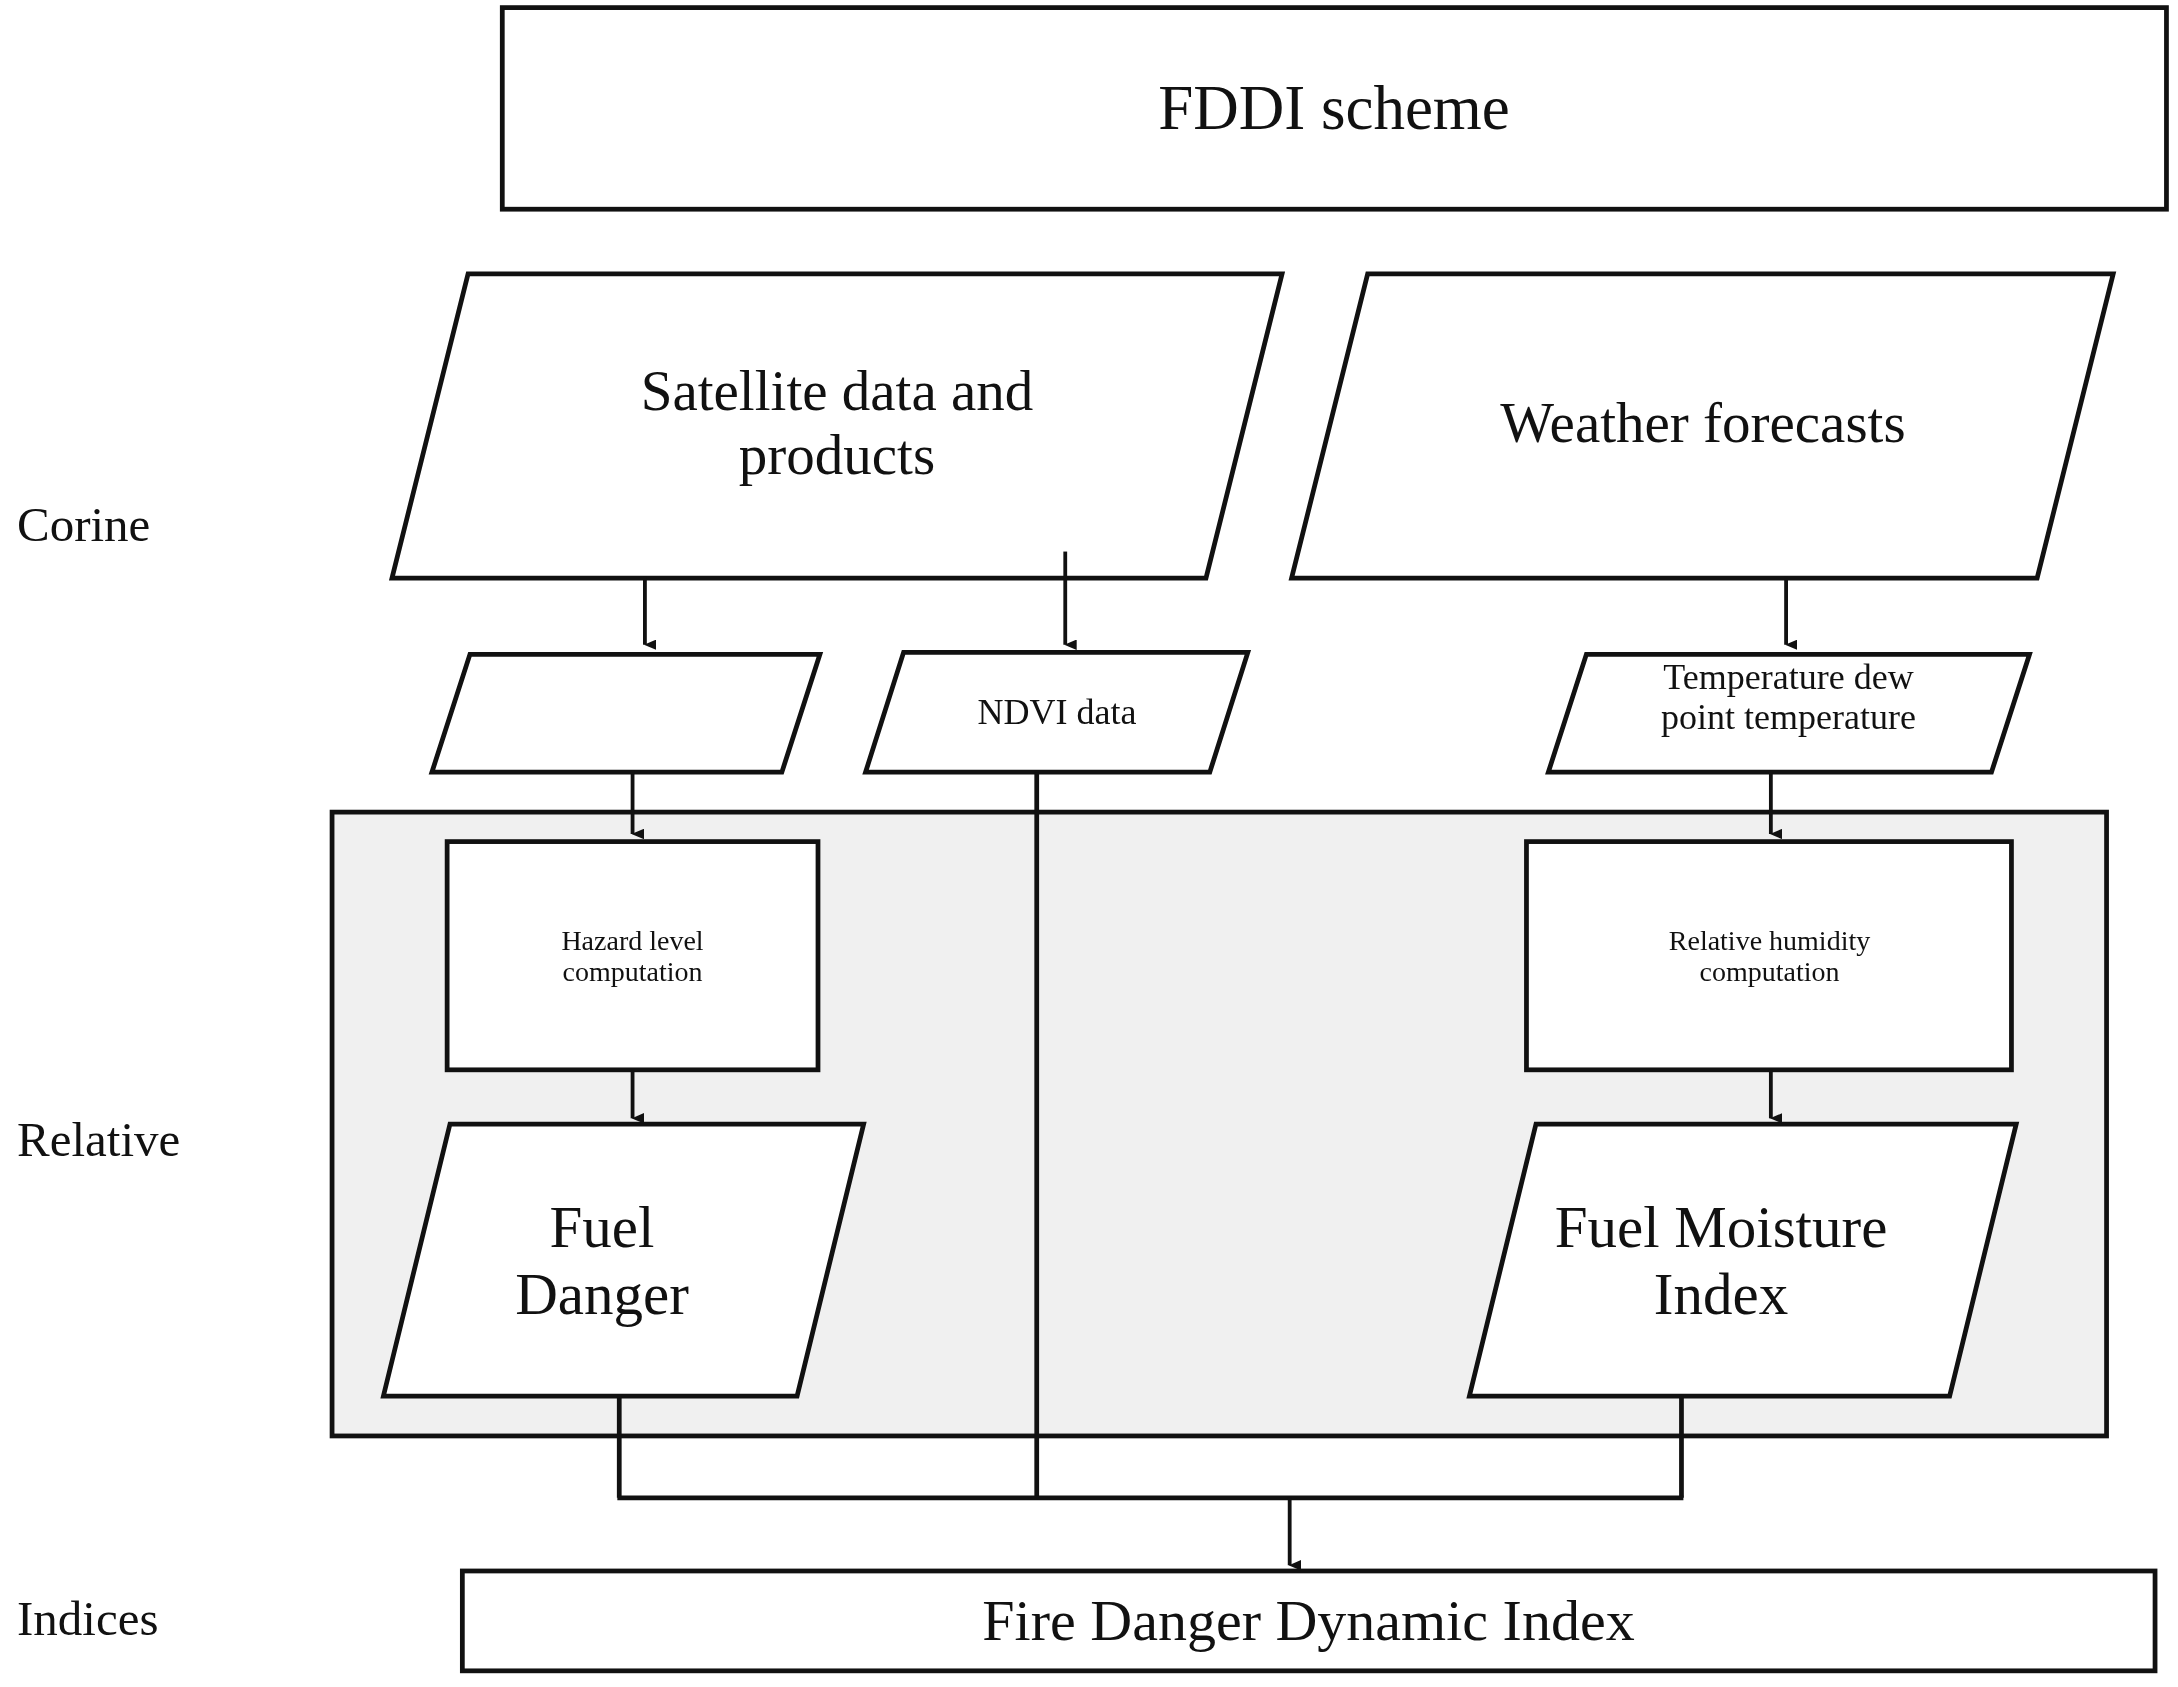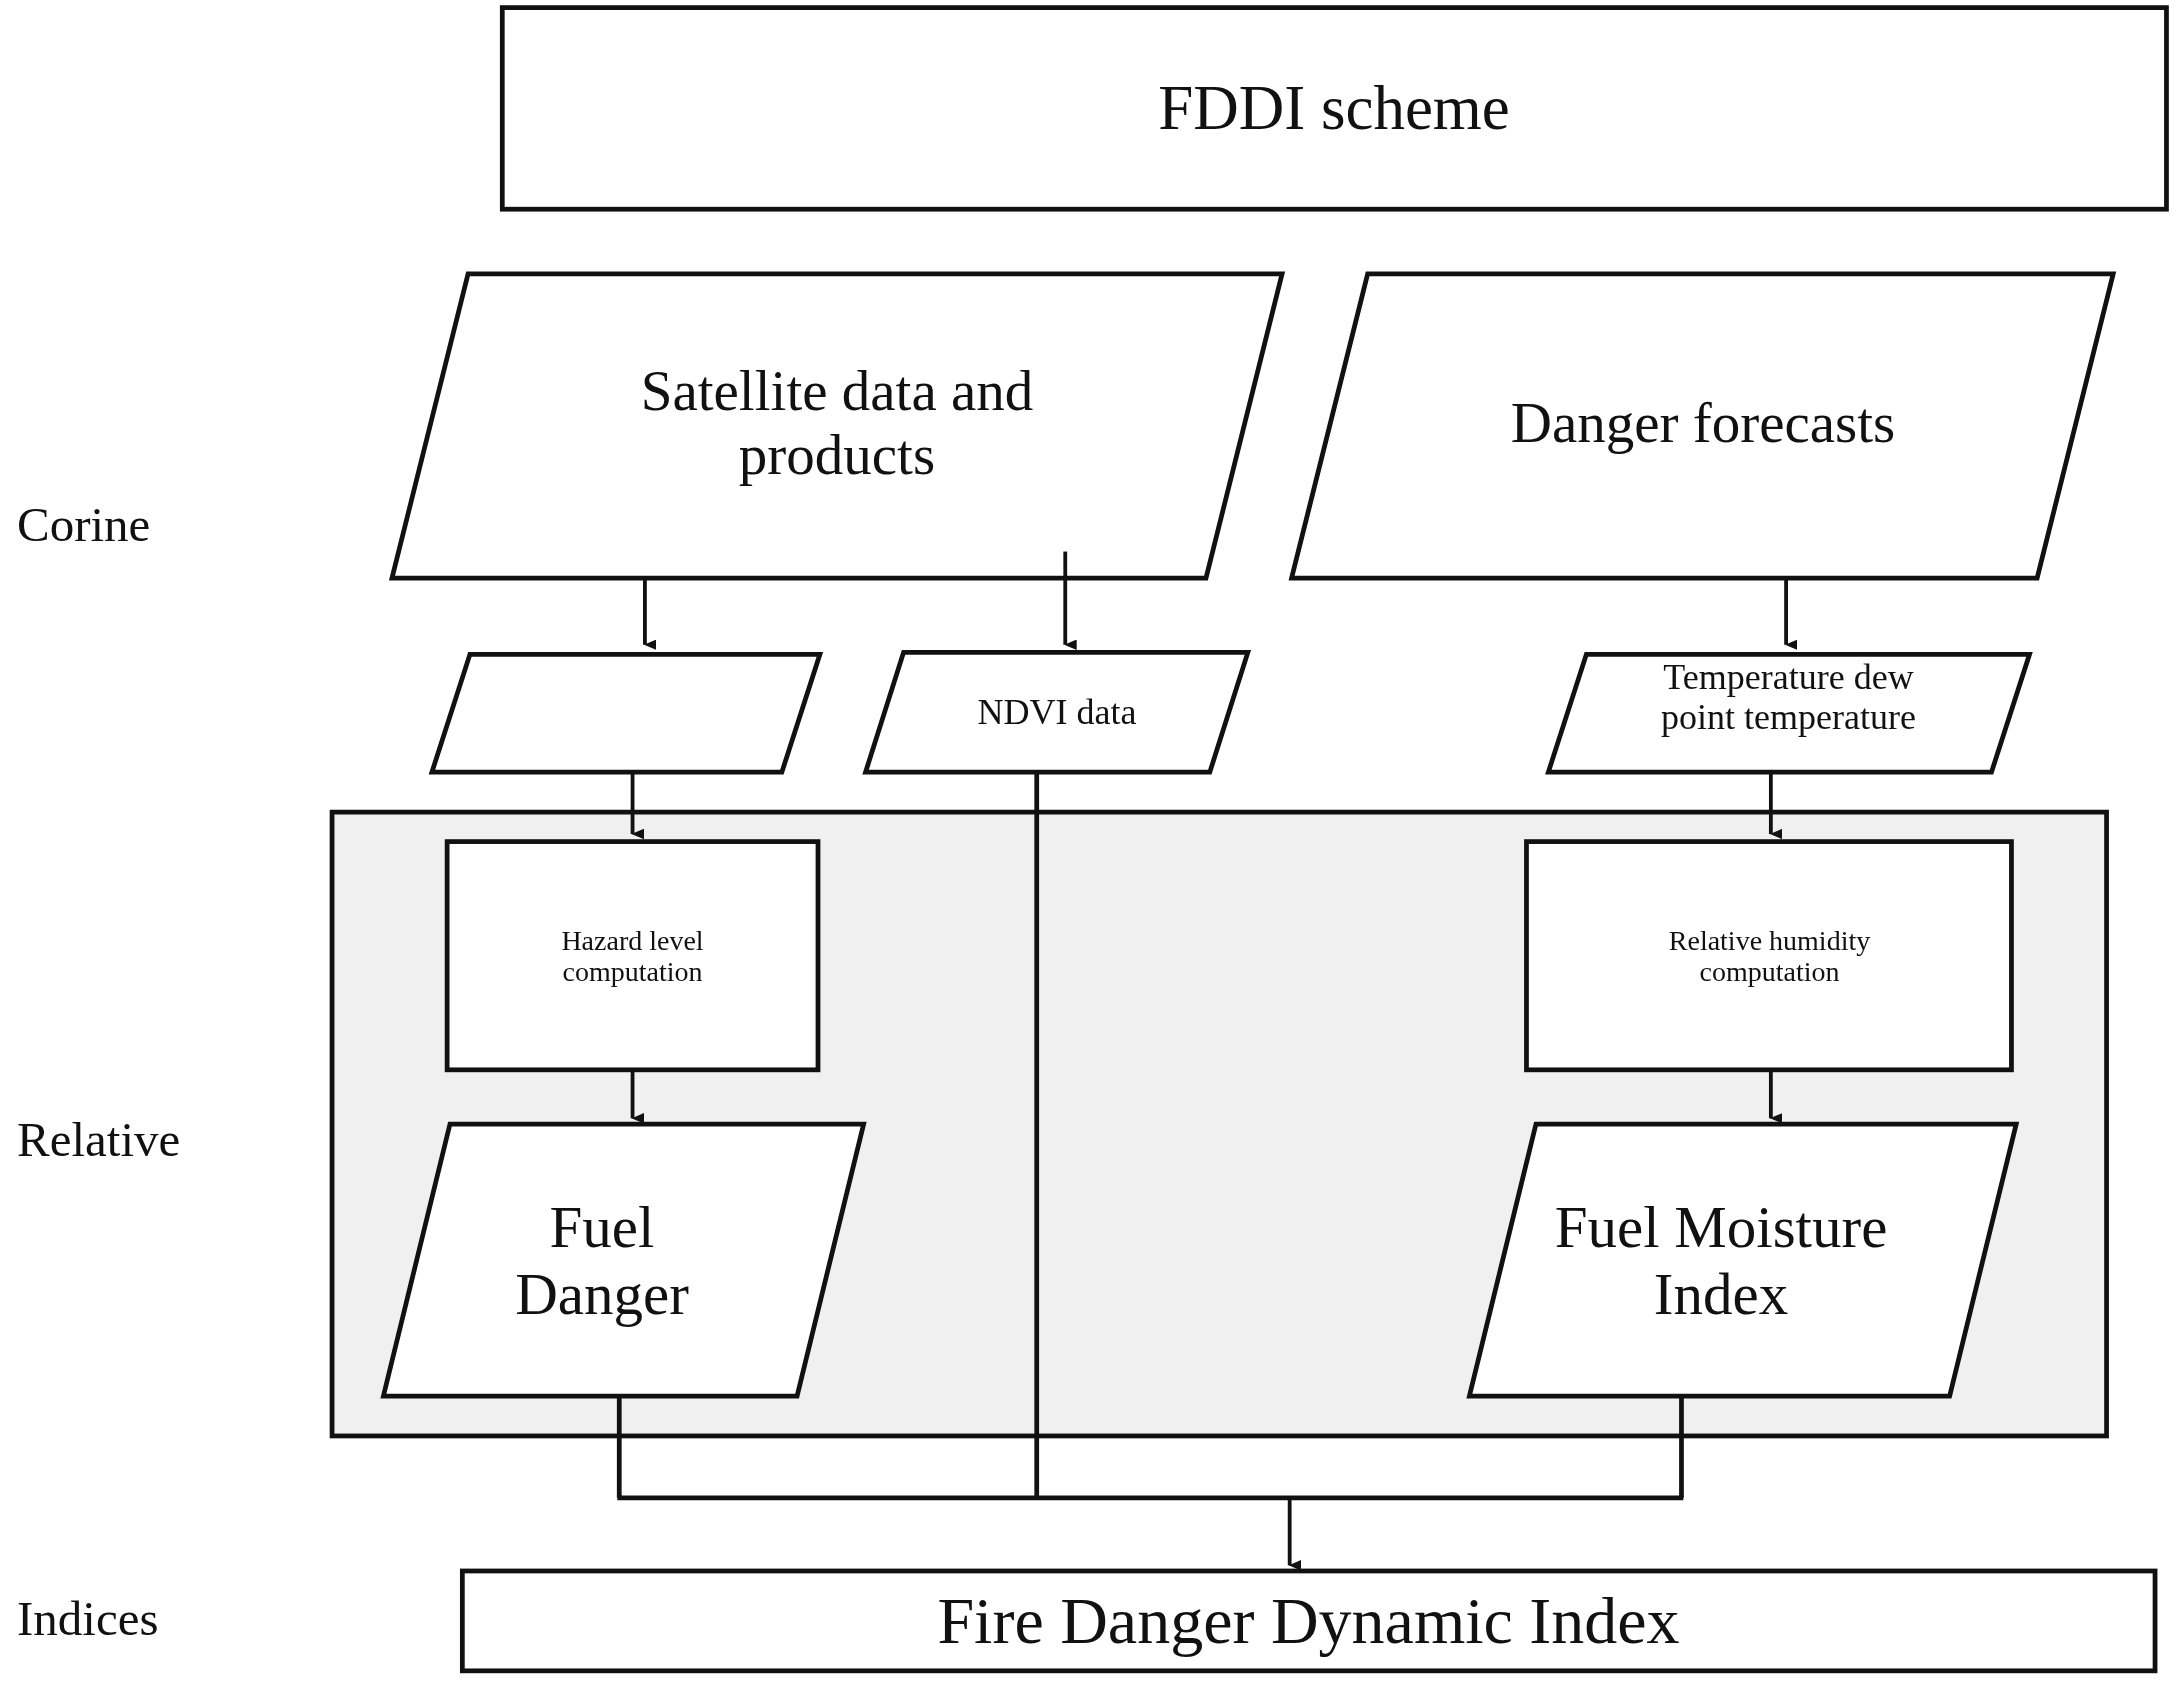--- a/index.html
+++ b/index.html
@@ -39,21 +39,21 @@
     color: #111111;
     font-size: 49px;
     text-align: left;
     white-space: nowrap;
   }
   .title-text   { font-size: 63px; }
   .stage-text   { font-size: 57px; }
   .small-text   { font-size: 36px; }
   .method-text  { font-size: 28px; }
   .result-text  { font-size: 59px; }
-  .final-text   { font-size: 66px; }
+  .final-text   { font-size: 58px; }
 </style>
 </head>
 <body>
 
 <div id="root">
 
   <svg id="diagram-svg" viewBox="0 0 2291 1774">
     <defs>
       <marker id="arrowhead" markerWidth="11" markerHeight="13" refX="5.5" refY="12" orient="auto" markerUnits="userSpaceOnUse">
         <path d="M 0 0 L 11 0 L 5.5 13 Z" fill="#111111"></path>
@@ -117,21 +117,21 @@
 
   <div class="side-label" style="left:17px; top:496px;">Corine</div>
 
   <div class="side-label" style="left:17px; top:1111px;">Relative</div>
 
   <div class="side-label" style="left:17px; top:1590px;">Indices</div>
 
   <div class="lbl stage-text" style="left:430px; top:285px; width:814px; height:276px;">Satellite data and
 products</div>
 
-  <div class="lbl stage-text" style="left:1330px; top:285px; width:746px; height:276px;">Danger forecasts</div>
+  <div class="lbl stage-text" style="left:1330px; top:285px; width:746px; height:276px;">Weather forecasts</div>
 
 
   <div class="lbl small-text" style="left:866px; top:654px; width:382px; height:116px;">NDVI data</div>
 
   <div class="lbl small-text" style="left:1548px; top:640px; width:481px; height:114px;">Temperature dew
 point temperature</div>
 
   <div class="lbl method-text" style="left:447px; top:842px; width:371px; height:228px;">Hazard level
 computation</div>
 

